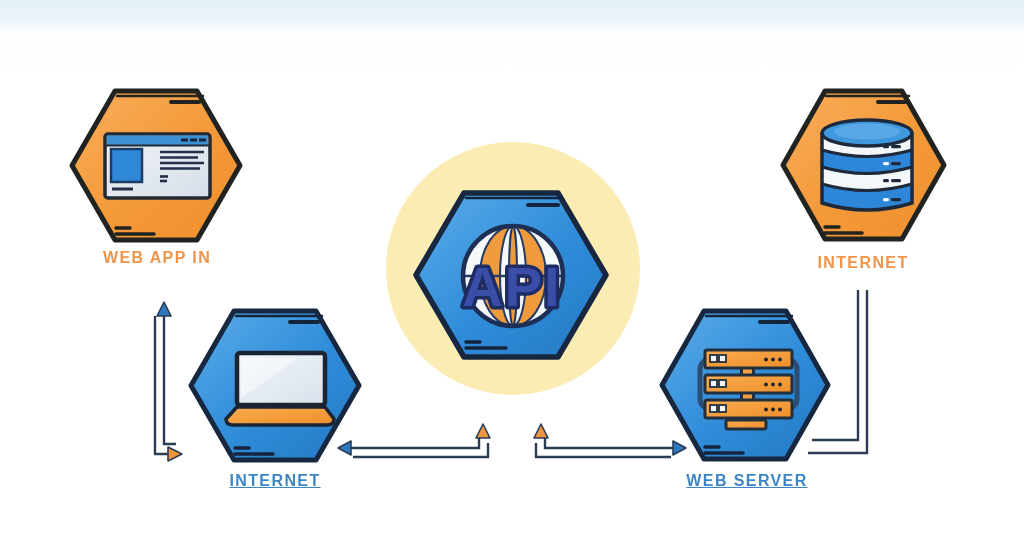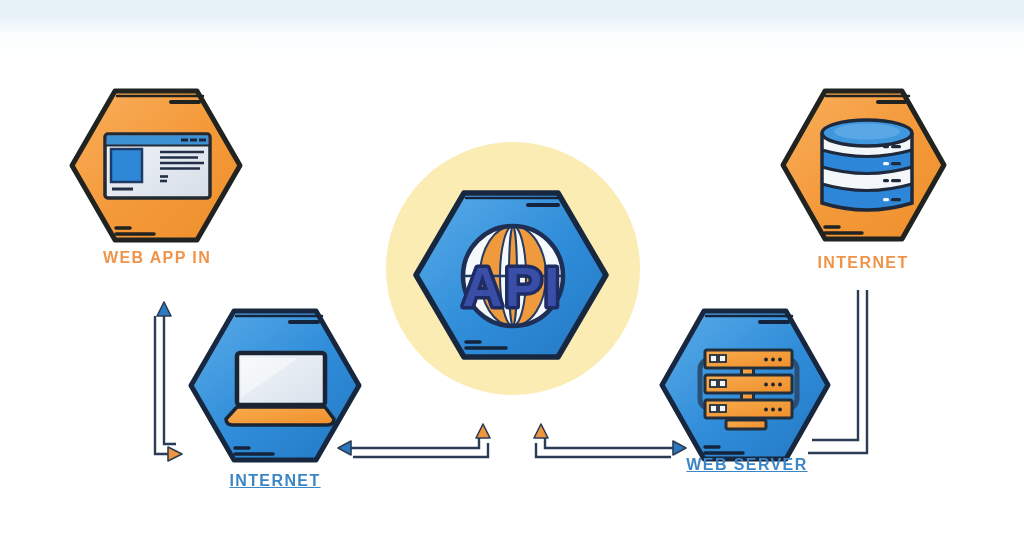--- a/index.html
+++ b/index.html
@@ -203,21 +203,21 @@
           <circle cx="107" cy="76.5" r="1.9"></circle>
             <circle cx="114" cy="76.5" r="1.9"></circle>
             <circle cx="121" cy="76.5" r="1.9"></circle>
           <circle cx="107" cy="101.5" r="1.9"></circle>
             <circle cx="114" cy="101.5" r="1.9"></circle>
             <circle cx="121" cy="101.5" r="1.9"></circle>
         </g>
       </g>
     </g>
   </svg>
-  <div class="node-label blue" style="left:655px;top:455px;width:184px">WEB SERVER</div>
+  <div class="node-label blue" style="left:655px;top:471px;width:184px">WEB SERVER</div>
 
   <svg class="node" style="left:412px;top:189px" width="198" height="172" viewBox="0 0 198 172">
     <polygon points="4,86 52,4 146,4 194,86 146,168 52,168" fill="url(#gB)" stroke="#17273F" stroke-width="5.5" stroke-linejoin="round"></polygon>
     <g>
       <line class="deco-navy" x1="54" y1="9" x2="150" y2="9" stroke-width="2.5"></line>
       <line class="deco-navy" x1="116" y1="16" x2="146" y2="16" stroke-width="4"></line>
       <line class="deco-navy" x1="54" y1="153" x2="68" y2="153" stroke-width="3.5"></line>
       <line class="deco-navy" x1="54" y1="159" x2="94" y2="159" stroke-width="3.5"></line>
     </g>
     <g>

